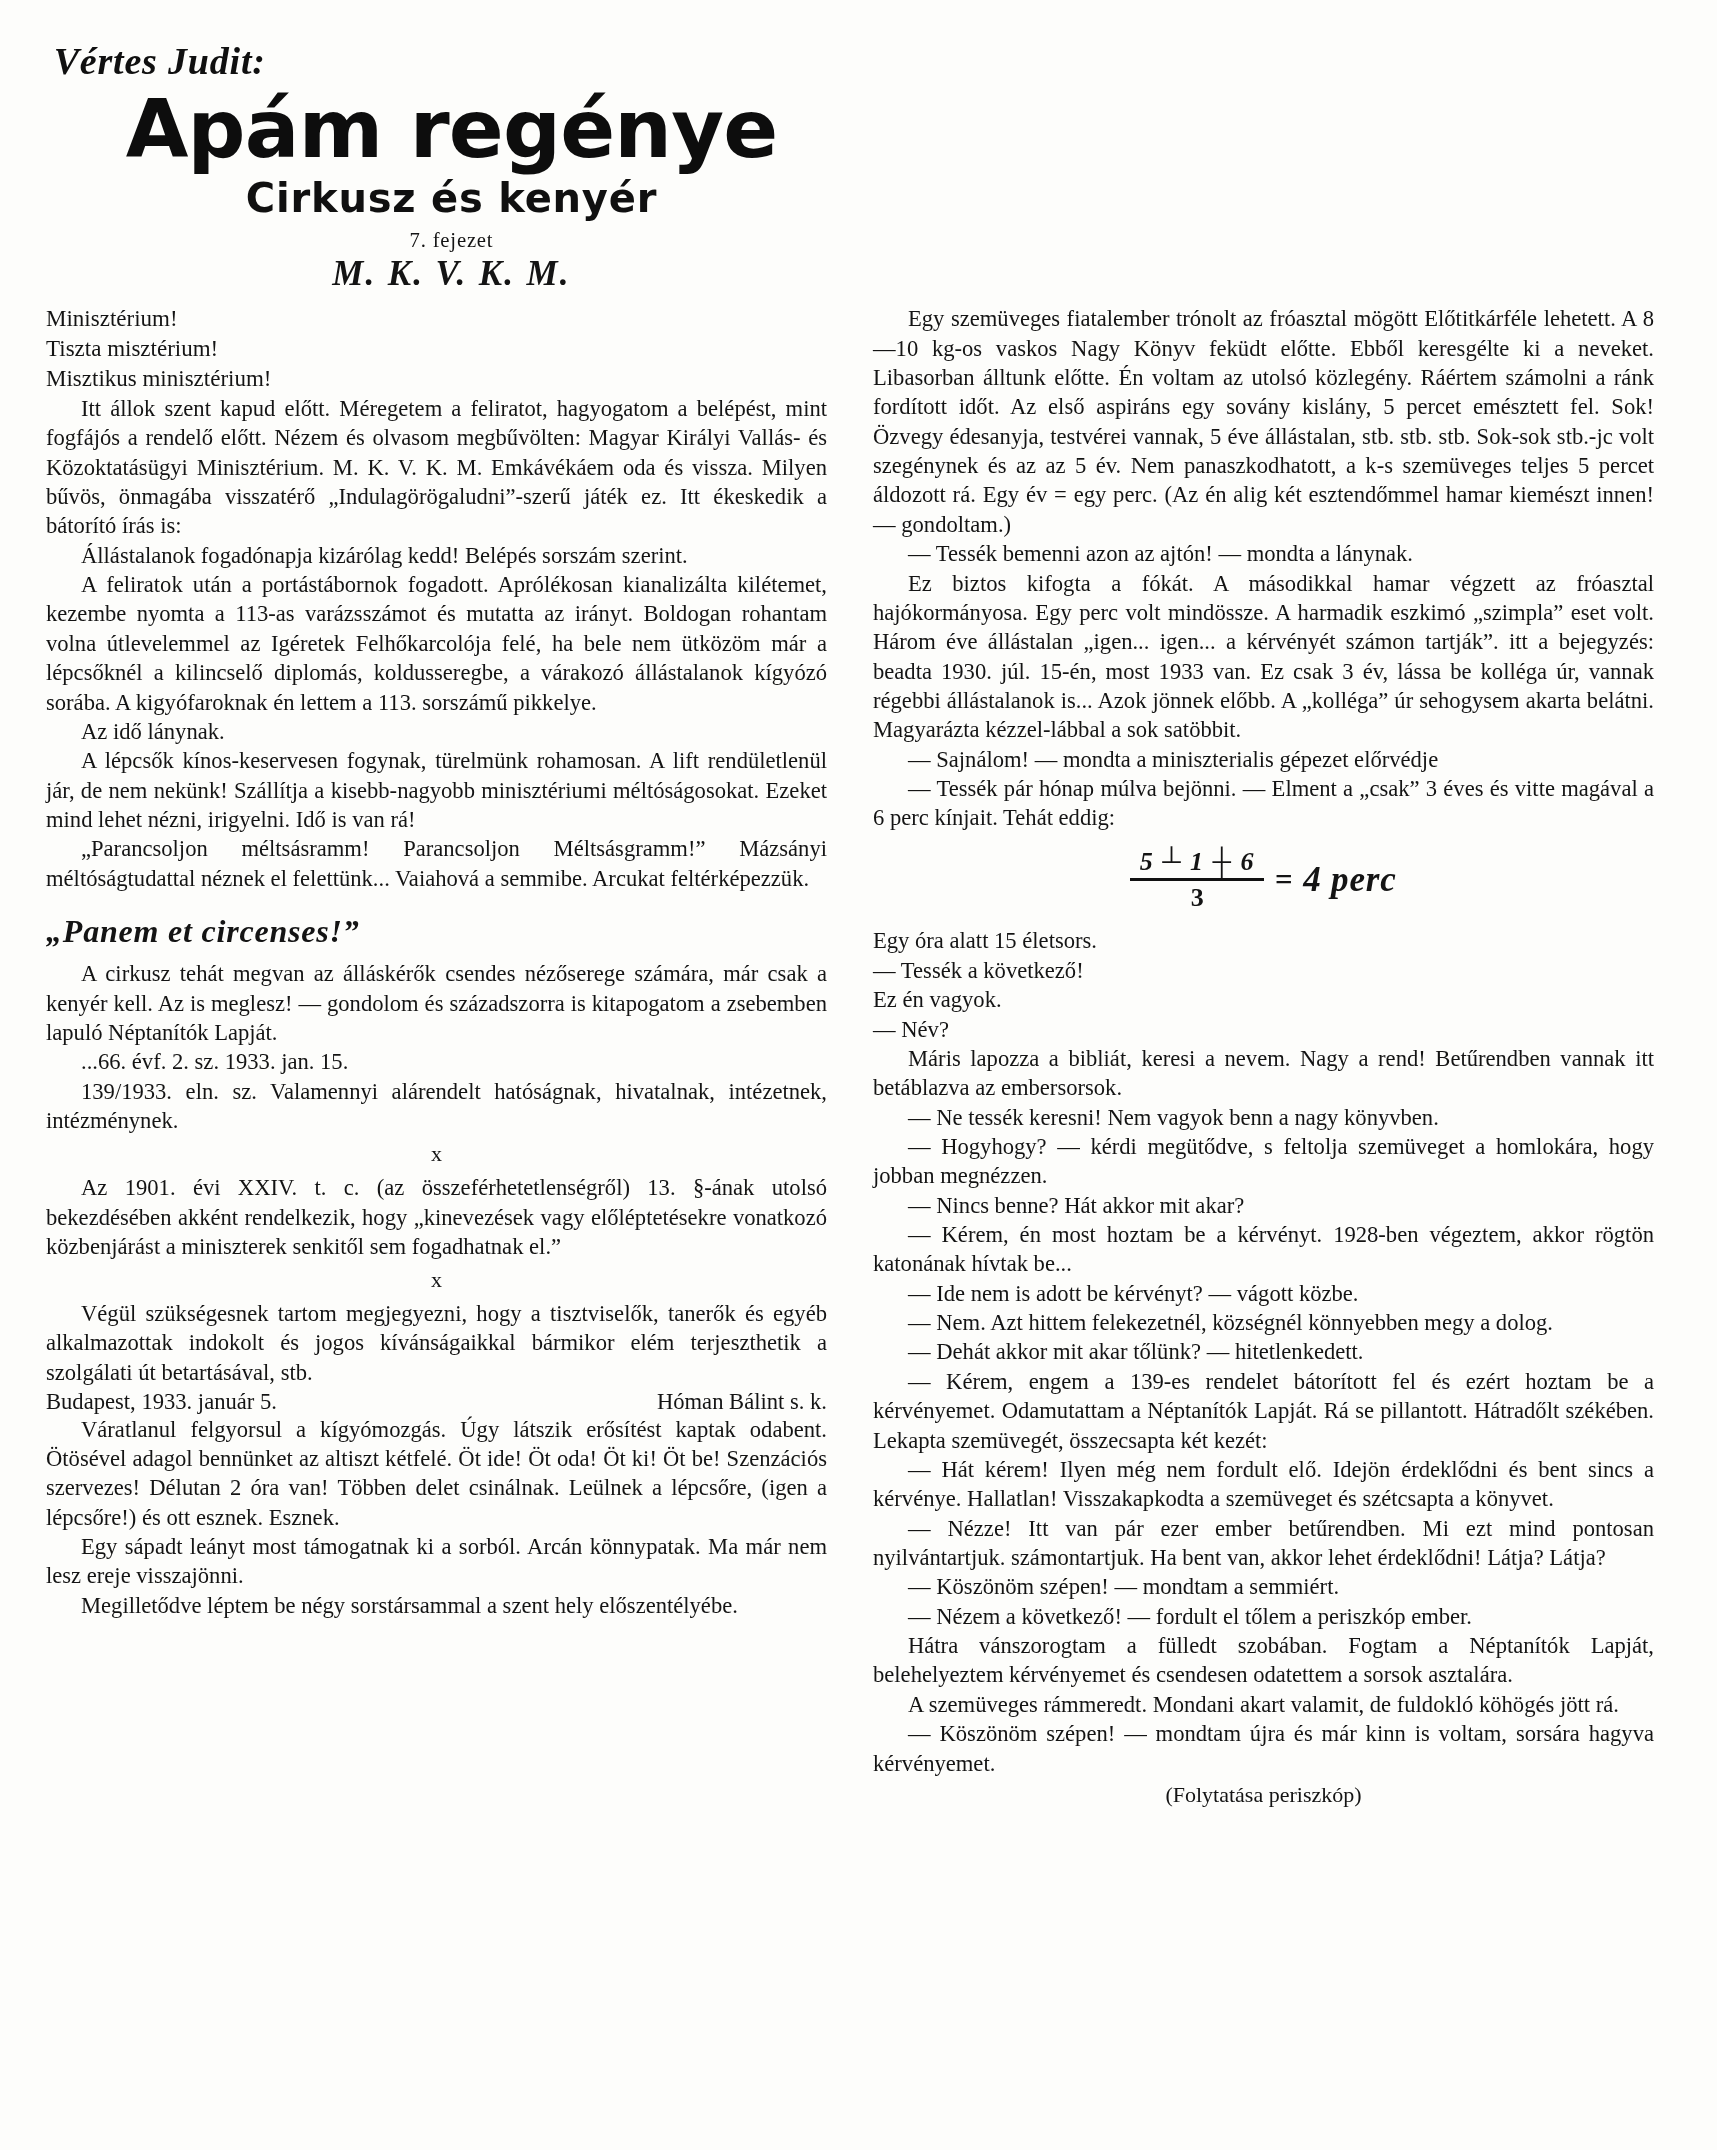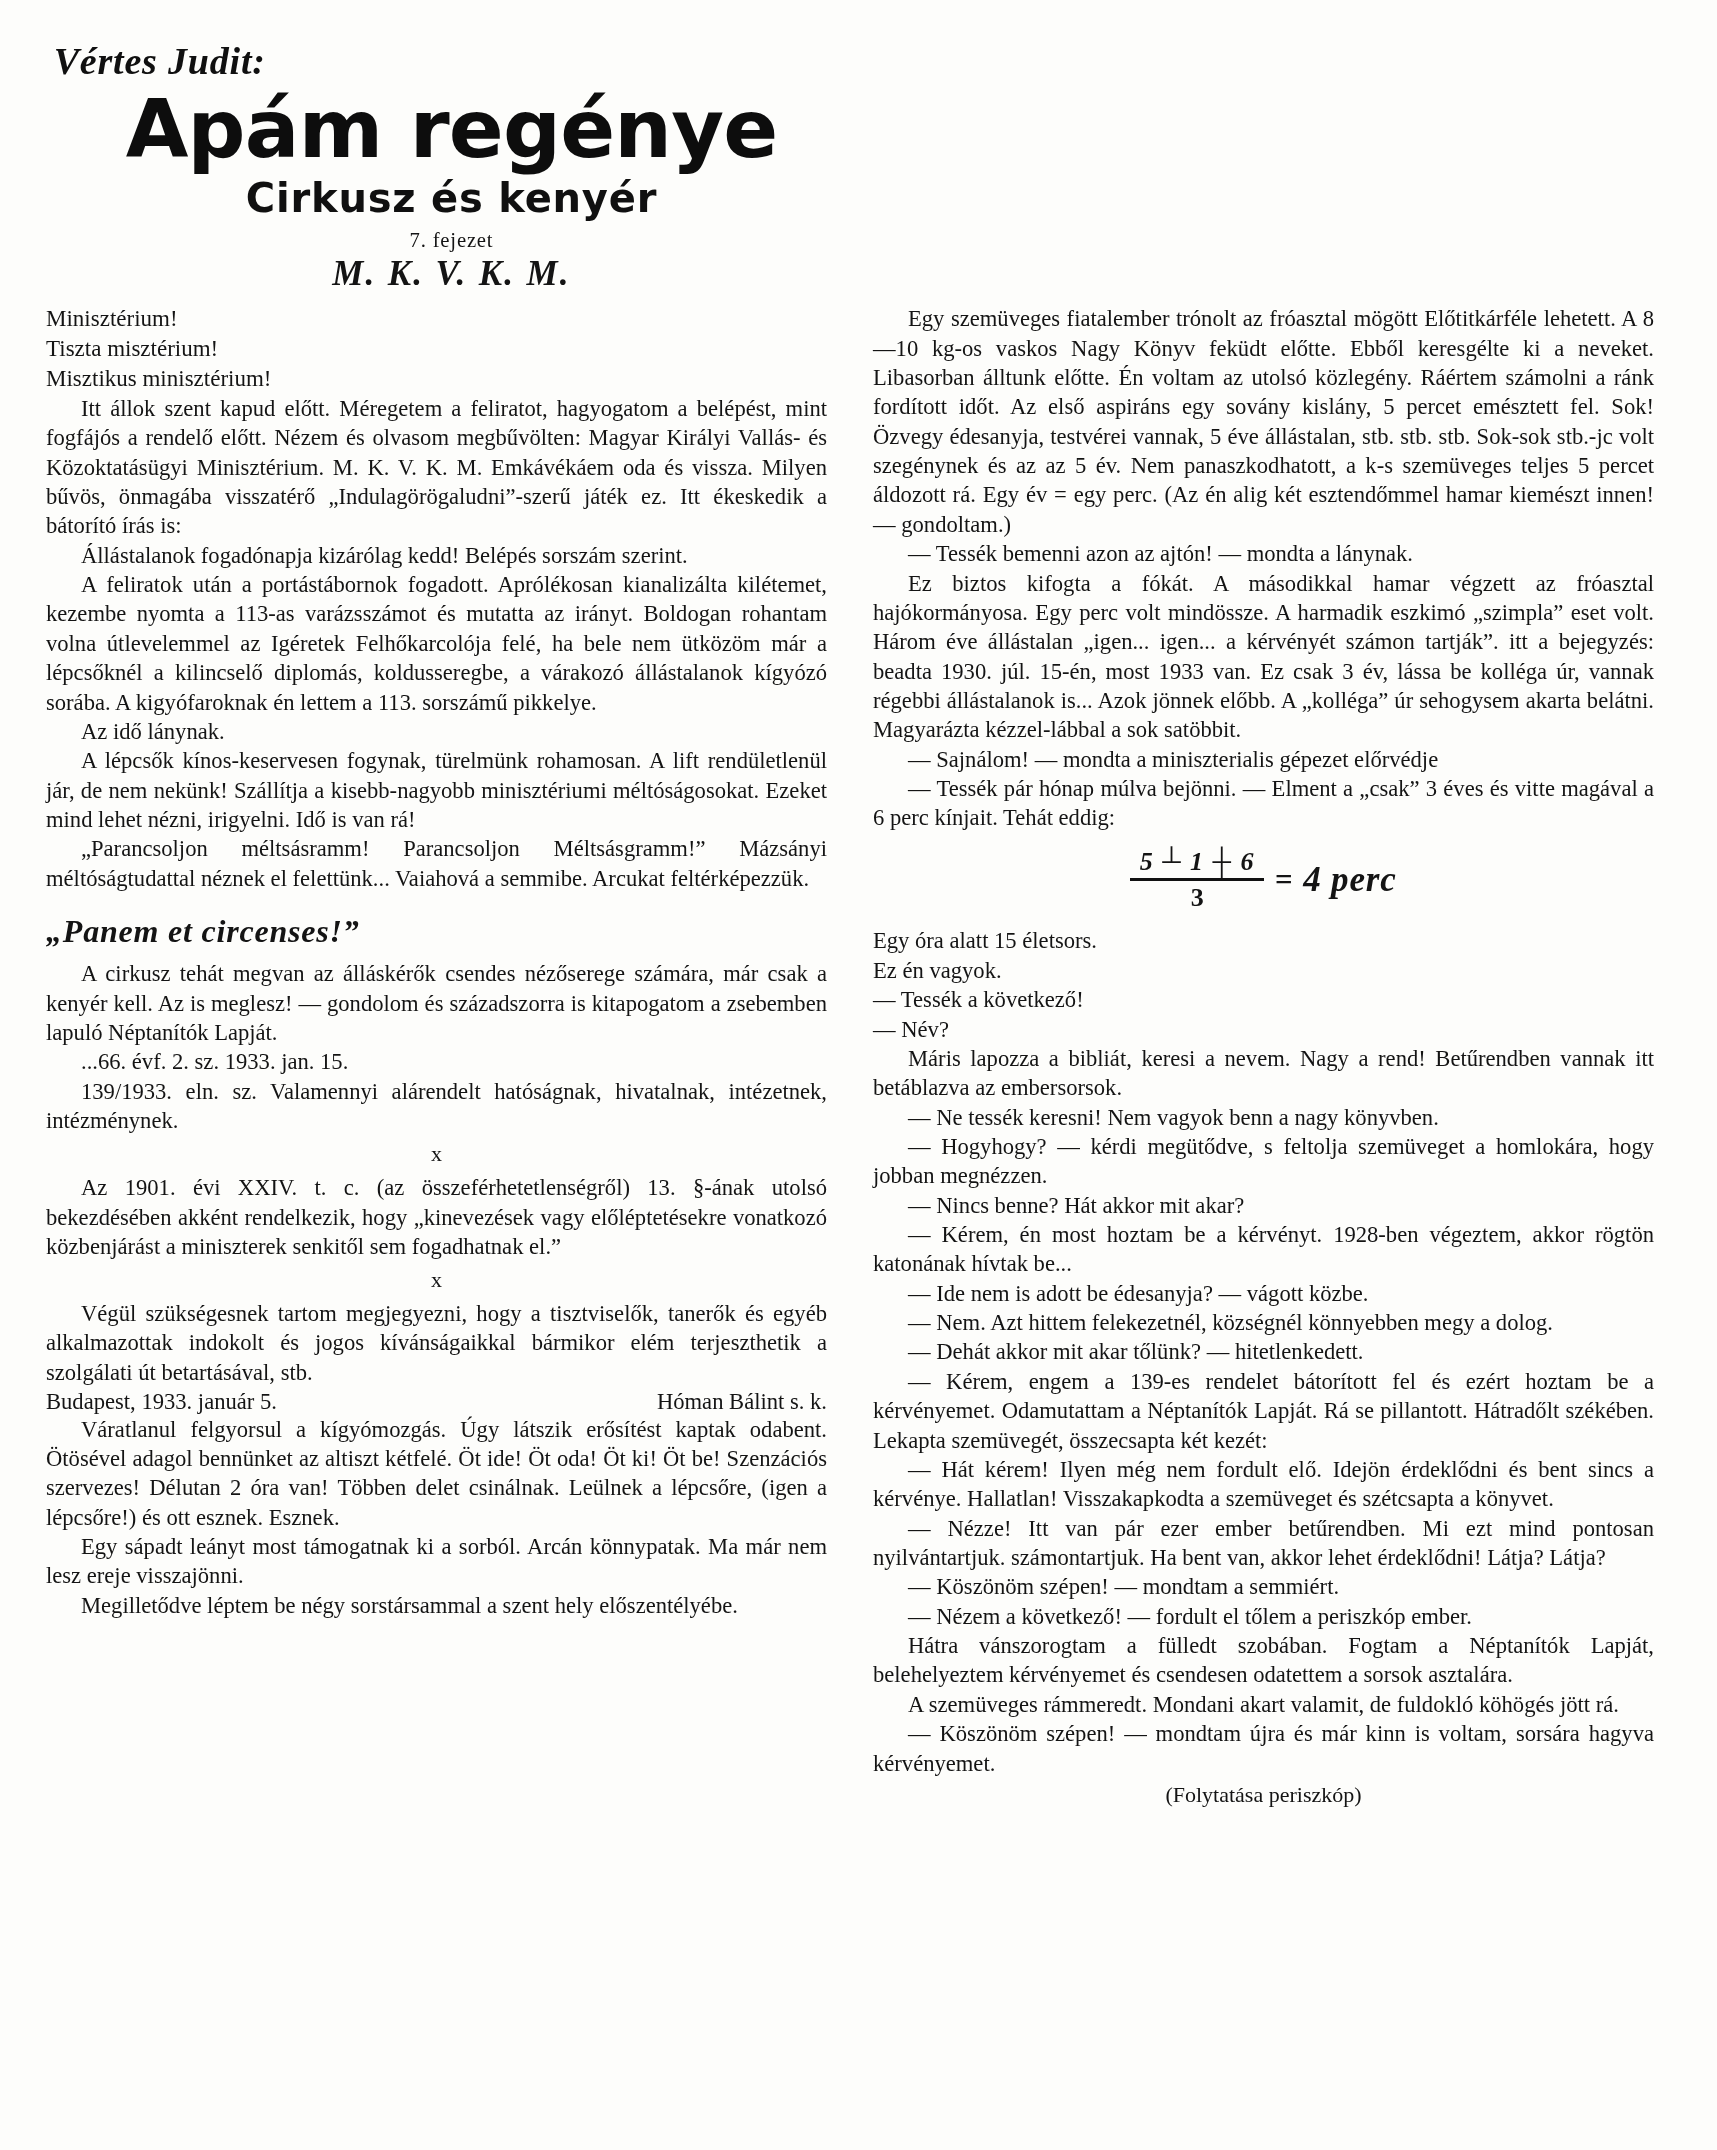--- a/index.html
+++ b/index.html
@@ -224,29 +224,29 @@
         <span class="frac">
           <span class="num">5 ┴ 1 ┼ 6</span>
           <span class="bar"></span>
           <span class="den">3</span>
         </span>
         <span class="eq">=</span>
         <span class="result">4 perc</span>
       </div>
 
       <p class="noindent">Egy óra alatt 15 életsors.</p>
+      <p class="noindent">— Tessék a következő!</p>
       <p class="noindent">Ez én vagyok.</p>
-      <p class="noindent">— Tessék a következő!</p>
       <p class="noindent">— Név?</p>
       <p>Máris lapozza a bibliát, keresi a nevem. Nagy a rend! Betűrendben vannak itt betáblazva az embersorsok.</p>
       <p>— Ne tessék keresni! Nem vagyok benn a nagy könyvben.</p>
       <p>— Hogyhogy? — kérdi megütődve, s feltolja szemüveget a homlokára, hogy jobban megnézzen.</p>
       <p>— Nincs benne? Hát akkor mit akar?</p>
       <p>— Kérem, én most hoztam be a kérvényt. 1928-ben végeztem, akkor rögtön katonának hívtak be...</p>
-      <p>— Ide nem is adott be édesanyja? — vágott közbe.</p>
+      <p>— Ide nem is adott be kérvényt? — vágott közbe.</p>
       <p>— Nem. Azt hittem felekezetnél, községnél könnyebben megy a dolog.</p>
       <p>— Dehát akkor mit akar tőlünk? — hitetlenkedett.</p>
       <p>— Kérem, engem a 139-es rendelet bátorított fel és ezért hoztam be a kérvényemet. Odamutattam a Néptanítók Lapját. Rá se pillantott. Hátradőlt székében. Lekapta szemüvegét, összecsapta két kezét:</p>
       <p>— Hát kérem! Ilyen még nem fordult elő. Idejön érdeklődni és bent sincs a kérvénye. Hallatlan! Visszakapkodta a szemüveget és szétcsapta a könyvet.</p>
       <p>— Nézze! Itt van pár ezer ember betűrendben. Mi ezt mind pontosan nyilvántartjuk. számontartjuk. Ha bent van, akkor lehet érdeklődni! Látja? Látja?</p>
       <p>— Köszönöm szépen! — mondtam a semmiért.</p>
       <p>— Nézem a következő! — fordult el tőlem a periszkóp ember.</p>
       <p>Hátra vánszorogtam a fülledt szobában. Fogtam a Néptanítók Lapját, belehelyeztem kérvényemet és csendesen odatettem a sorsok asztalára.</p>
       <p>A szemüveges rámmeredt. Mondani akart valamit, de fuldokló köhögés jött rá.</p>
       <p>— Köszönöm szépen! — mondtam újra és már kinn is voltam, sorsára hagyva kérvényemet.</p>

